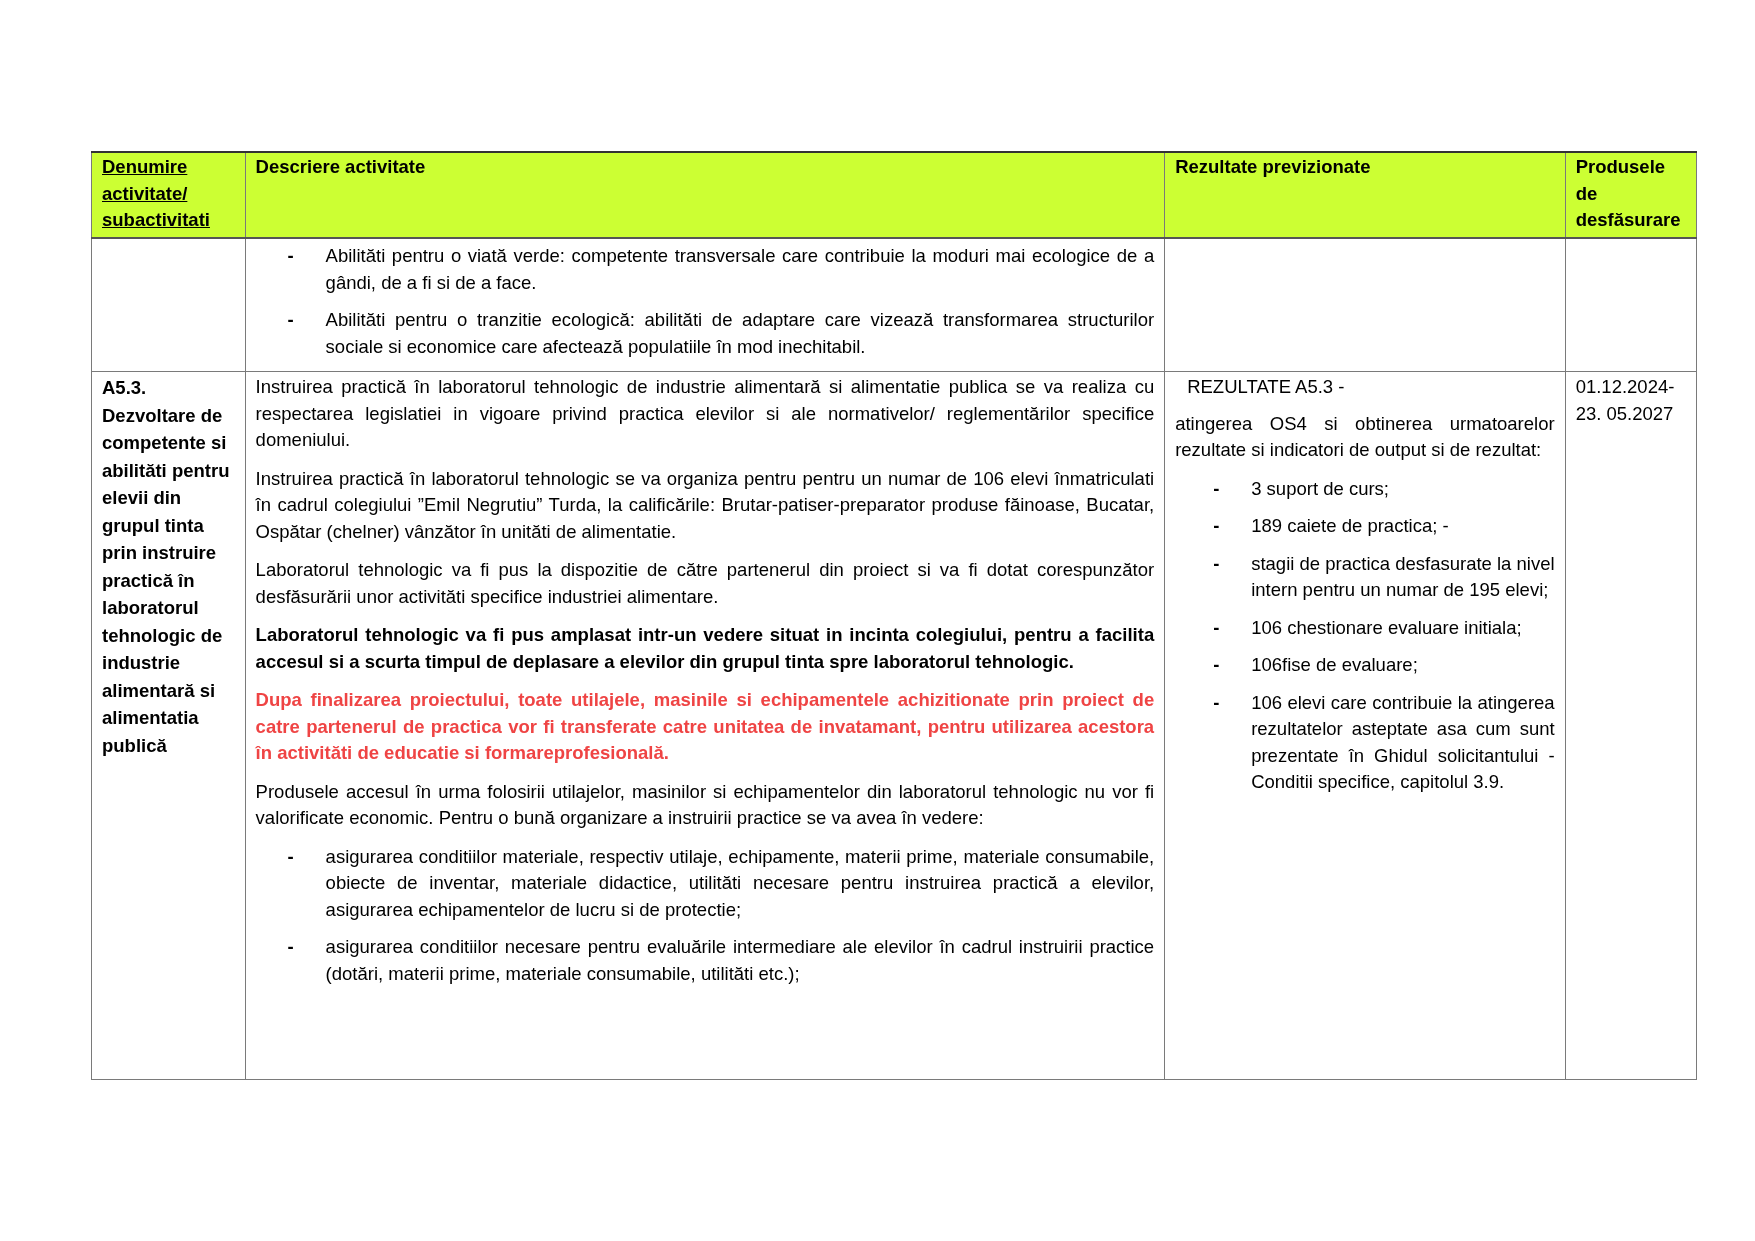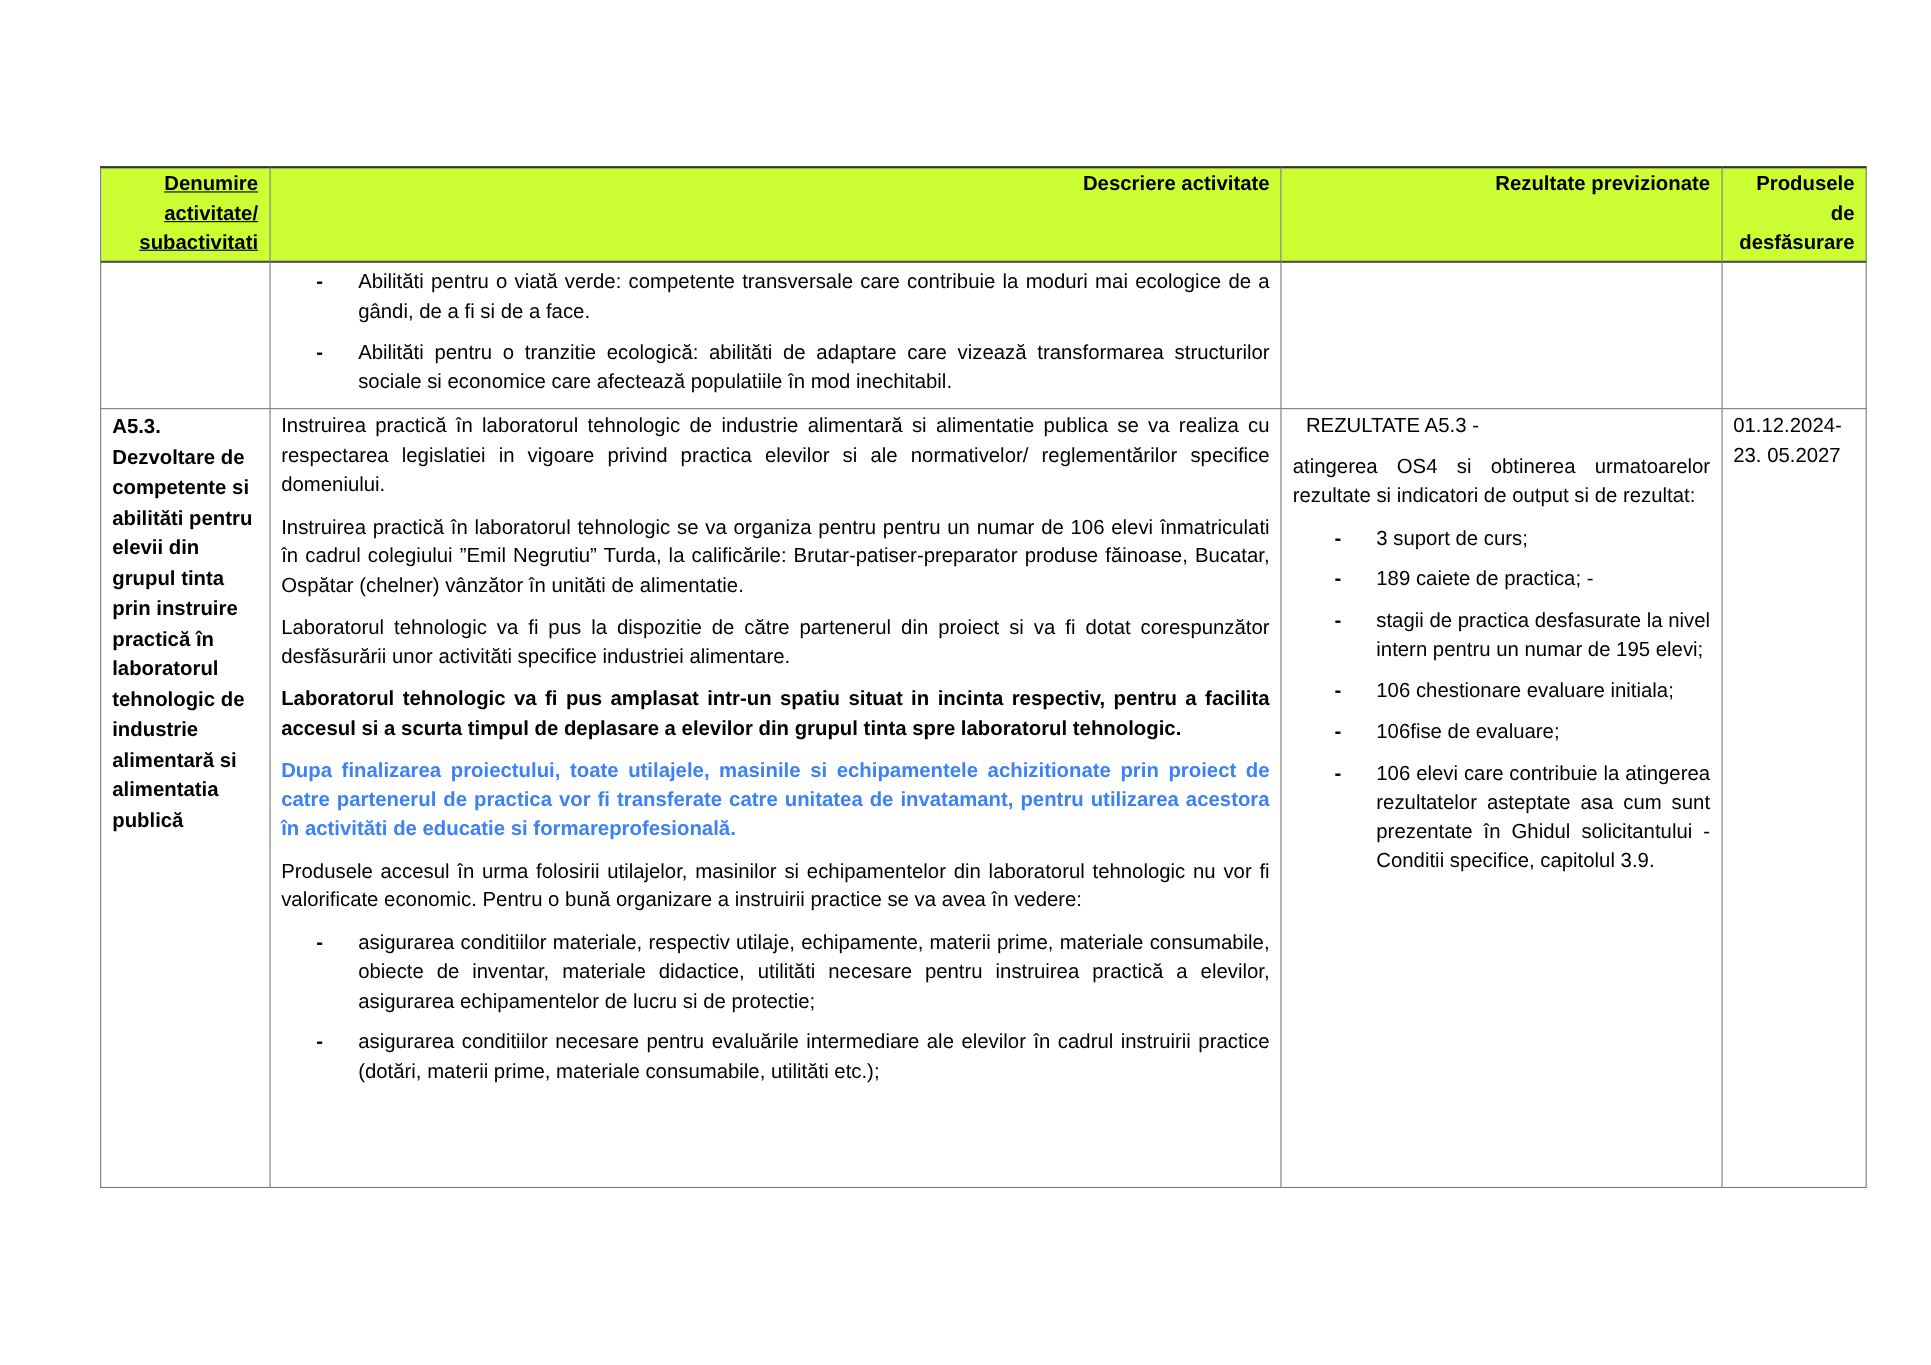--- a/index.html
+++ b/index.html
@@ -15,35 +15,35 @@
     font-size: 18.5px;
     line-height: 26.5px;
   }
   .page-table td, .page-table th {
     border: 1.5px solid #7a7a7a;
     vertical-align: top;
     padding: 0 10px;
   }
   .page-table tr.header th {
     background: #ccff33;
-    text-align: right;
+    text-align: left;
     font-weight: bold;
     height: 83px;
     padding-top: 1px;
     border-top: 2px solid #333;
     border-bottom: 2px solid #555;
   }
   .hdr-underline { text-decoration: underline; }
   .col1 { width: 145px; }
   .col2 { width: 868px; }
   .col3 { width: 378px; }
   .col4 { width: 124px; }
   p { margin: 0 0 12px 0; text-align: justify; }
   .bold { font-weight: bold; }
-  .green { color: #3b82f6; font-weight: bold; }
+  .green { color: #ef4444; font-weight: bold; }
   .dash-list { list-style: none; margin: 0; padding: 0; }
   .dash-list li {
     position: relative; padding-left: 70px; margin-bottom: 11px; text-align: justify;
   }
   .dash-list li .dash {
     position: absolute; left: 32px; top: 0; font-weight: bold;
   }
   .res-list li { padding-left: 76px; padding-right: 0; }
   .res-list li .dash { left: 38px; }
   .activity-name { font-weight: bold; line-height: 27.5px; padding-top: 2px; margin-top: 43px; }
@@ -91,21 +91,21 @@
 
   <tr class="row-main">
     <td class="activity-name">
       <div>A5.3.</div>
       <div>Dezvoltare de competente si abilităti pentru elevii din grupul tinta prin instruire practică în laboratorul tehnologic de industrie alimentară si alimentatia publică</div>
     </td>
     <td>
       <p>Instruirea practică în laboratorul tehnologic de industrie alimentară si alimentatie publica se va realiza cu respectarea legislatiei in vigoare privind practica elevilor si ale normativelor/ reglementărilor specifice domeniului.</p>
       <p>Instruirea practică în laboratorul tehnologic se va organiza pentru pentru un numar de 106 elevi înmatriculati în cadrul colegiului ”Emil Negrutiu” Turda, la calificările: Brutar-patiser-preparator produse făinoase, Bucatar, Ospătar (chelner) vânzător în unităti de alimentatie.</p>
       <p>Laboratorul tehnologic va fi pus la dispozitie de către partenerul din proiect si va fi dotat corespunzător desfăsurării unor activităti specifice industriei alimentare.</p>
-      <p class="bold">Laboratorul tehnologic va fi pus amplasat intr-un spatiu situat in incinta respectiv, pentru a facilita accesul si a scurta timpul de deplasare a elevilor din grupul tinta spre laboratorul tehnologic.</p>
+      <p class="bold">Laboratorul tehnologic va fi pus amplasat intr-un vedere situat in incinta colegiului, pentru a facilita accesul si a scurta timpul de deplasare a elevilor din grupul tinta spre laboratorul tehnologic.</p>
       <p class="green">Dupa finalizarea proiectului, toate utilajele, masinile si echipamentele achizitionate prin proiect de catre partenerul de practica vor fi transferate catre unitatea de invatamant, pentru utilizarea acestora în activităti de educatie si formareprofesională.</p>
       <p>Produsele accesul în urma folosirii utilajelor, masinilor si echipamentelor din laboratorul tehnologic nu vor fi valorificate economic. Pentru o bună organizare a instruirii practice se va avea în vedere:</p>
       <ul class="dash-list">
         <li><span class="dash">-</span><span>asigurarea conditiilor materiale, respectiv utilaje, echipamente, materii prime, materiale consumabile, obiecte de inventar, materiale didactice, utilităti necesare pentru instruirea practică a elevilor, asigurarea echipamentelor de lucru si de protectie;</span></li>
         <li><span class="dash">-</span><span>asigurarea conditiilor necesare pentru evaluările intermediare ale elevilor în cadrul instruirii practice (dotări, materii prime, materiale consumabile, utilităti etc.);</span></li>
       </ul>
     </td>
     <td>
       <div class="res-title">REZULTATE A5.3 -</div>
       <p>atingerea OS4 si obtinerea urmatoarelor rezultate si indicatori de output si de rezultat:</p>

